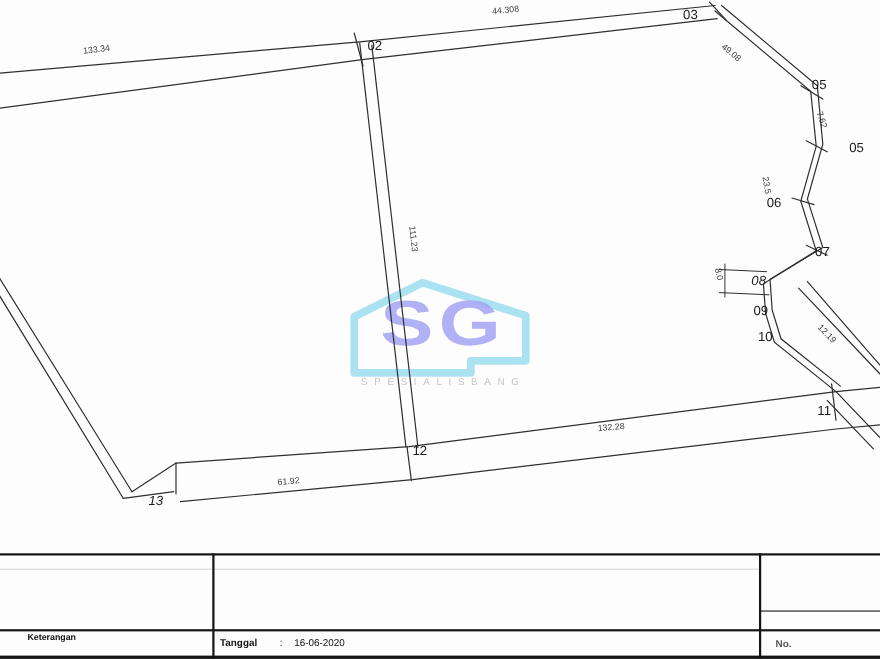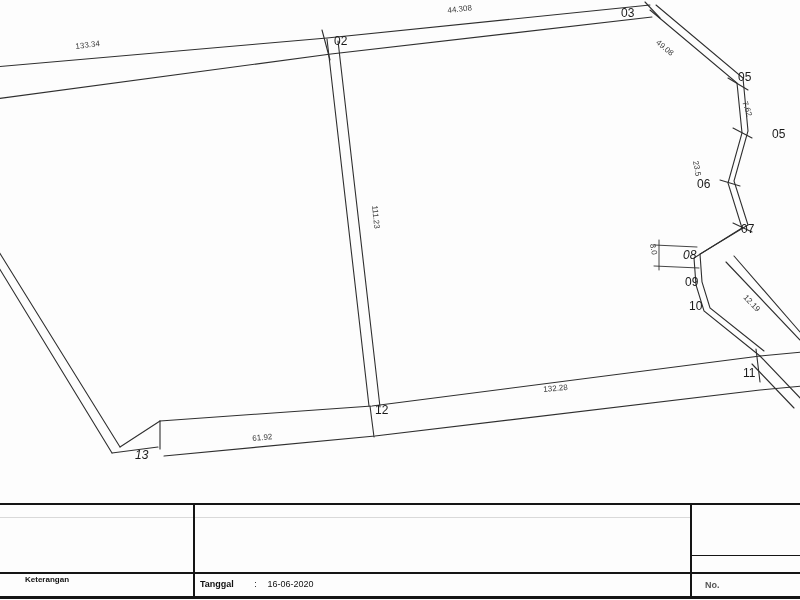--- a/index.html
+++ b/index.html
@@ -31,20 +31,27 @@
   .hline.faint{background:#d9d9d9;}
   .tb-text{position:absolute;z-index:5;color:#111;font-size:9px;white-space:nowrap;
            filter:blur(.2px);}
   .tb-bold{font-weight:bold;}
 </style>
 </head>
 <body>
 
 <div id="canvas">
 
+  <div id="watermark">
+    <svg id="wm-house" width="200" height="120" viewBox="0 0 200 120">
+      <path d="M22,89 L22,38 L84,7 L178,37 L178,78 L128,78 L128,89 Z" fill="none" stroke="#7ed3ec" stroke-width="7" stroke-linejoin="round" opacity="0.8"></path>
+    </svg>
+    <div id="wm-monogram">SG</div>
+    <div id="wm-subtitle">SPESIALISBANG</div>
+  </div>
 
   <svg id="sketch" width="800" height="503" viewBox="0 0 800 503" fill="none" stroke="#2f2f2f" stroke-width="1.1" stroke-linecap="round">
 
     <path d="M-5,67 L327,38 L650,5"></path>
     <path d="M-5,99 L331,54 L652,17"></path>
 
     <path d="M322,30 L330,60"></path>
 
     <path d="M327,39 L369,406"></path>
     <path d="M338,41 L380,407"></path>

